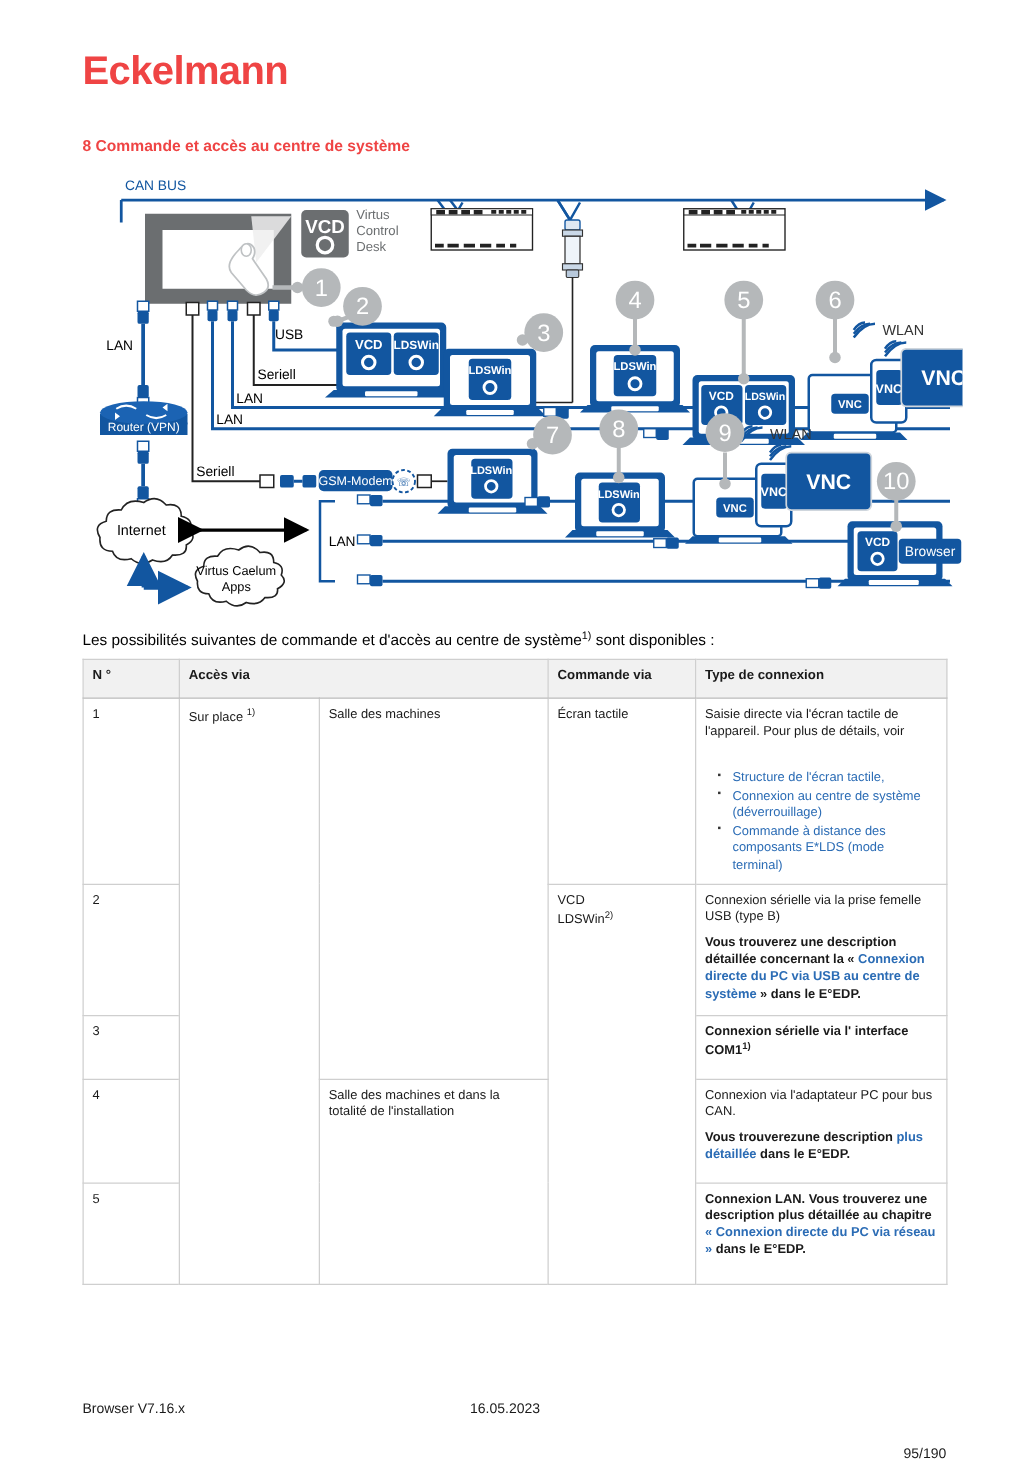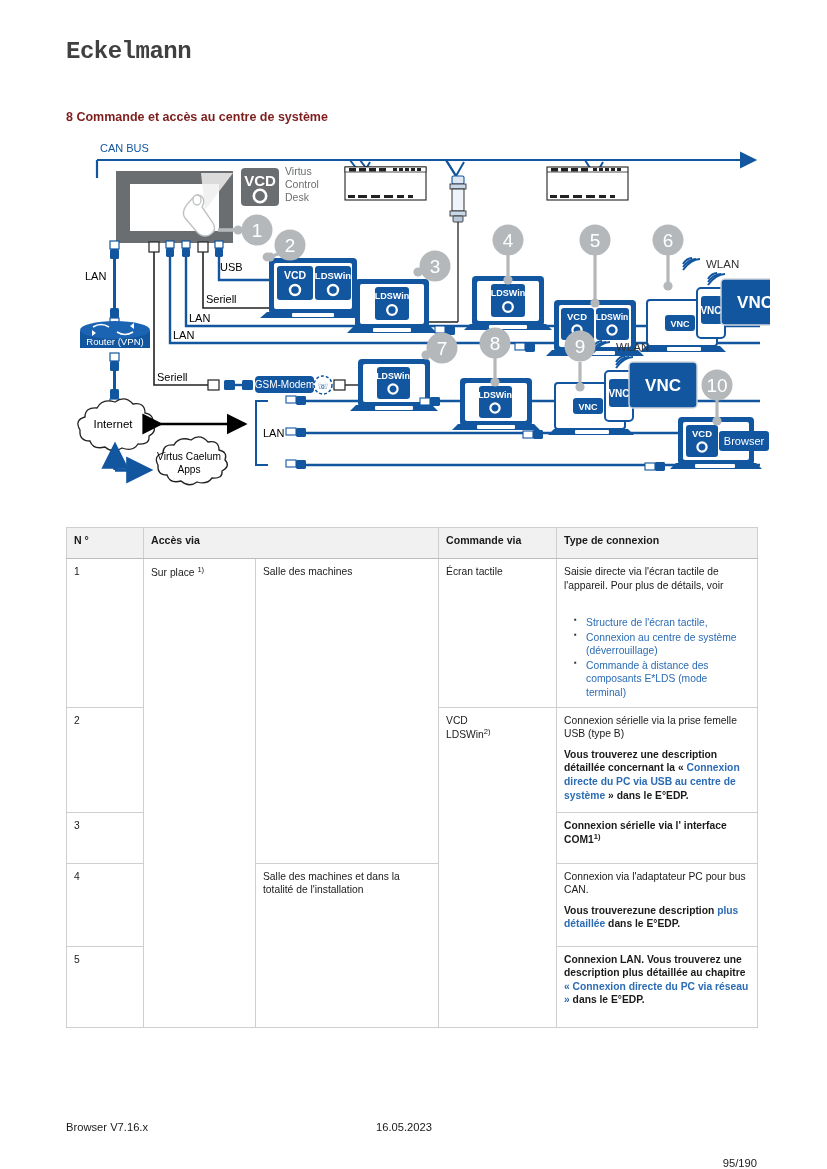--- a/index.html
+++ b/index.html
@@ -20,33 +20,33 @@
     left: 0; top: 0;
     width: 827px;
     height: 1169px;
   }
 
   
   .logo {
     position: absolute;
     left: 66px;
     top: 38px;
-    font-size: 24px;
+    font-size: 32px;
     font-weight: bold;
-    color: #404040;
+    color: #ef4444;
     letter-spacing: -0.5px;
-    font-family: Liberation Mono, monospace;
+    font-family: Liberation Sans, sans-serif;
   }
   .chapter-title {
     position: absolute;
     left: 66px;
     top: 110px;
     font-size: 12.5px;
     font-weight: bold;
-    color: #7f1d1d;
+    color: #ef4444;
   }
 
   
   .diagram {
     position: absolute;
     left: 60px;
     top: 140px;
     width: 710px;
     height: 350px;
   }
@@ -602,20 +602,23 @@
       </g>
       <g>
         <line x1="657" y1="281" x2="657" y2="260" stroke="#b5b8ba" stroke-width="3.2"></line>
         <circle cx="657" cy="281" r="4.6" fill="#b5b8ba"></circle>
         <circle cx="657" cy="245" r="15.5" fill="#b5b8ba"></circle>
         <text x="657" y="251.5" text-anchor="middle" font-family="Liberation Sans, sans-serif" font-size="19" fill="#ffffff">10</text>
       </g>
     </svg>
   </div>
 
+  <div class="intro">
+    <span>Les possibilités suivantes de commande et d'accès au centre de système</span><sup>1)</sup><span> sont disponibles :</span>
+  </div>
 
   <table class="tbl">
     <colgroup>
       <col style="width:77px">
         <col style="width:112px">
         <col style="width:183px">
       <col style="width:118px">
         <col style="width:201px">
     </colgroup>
     <thead>

